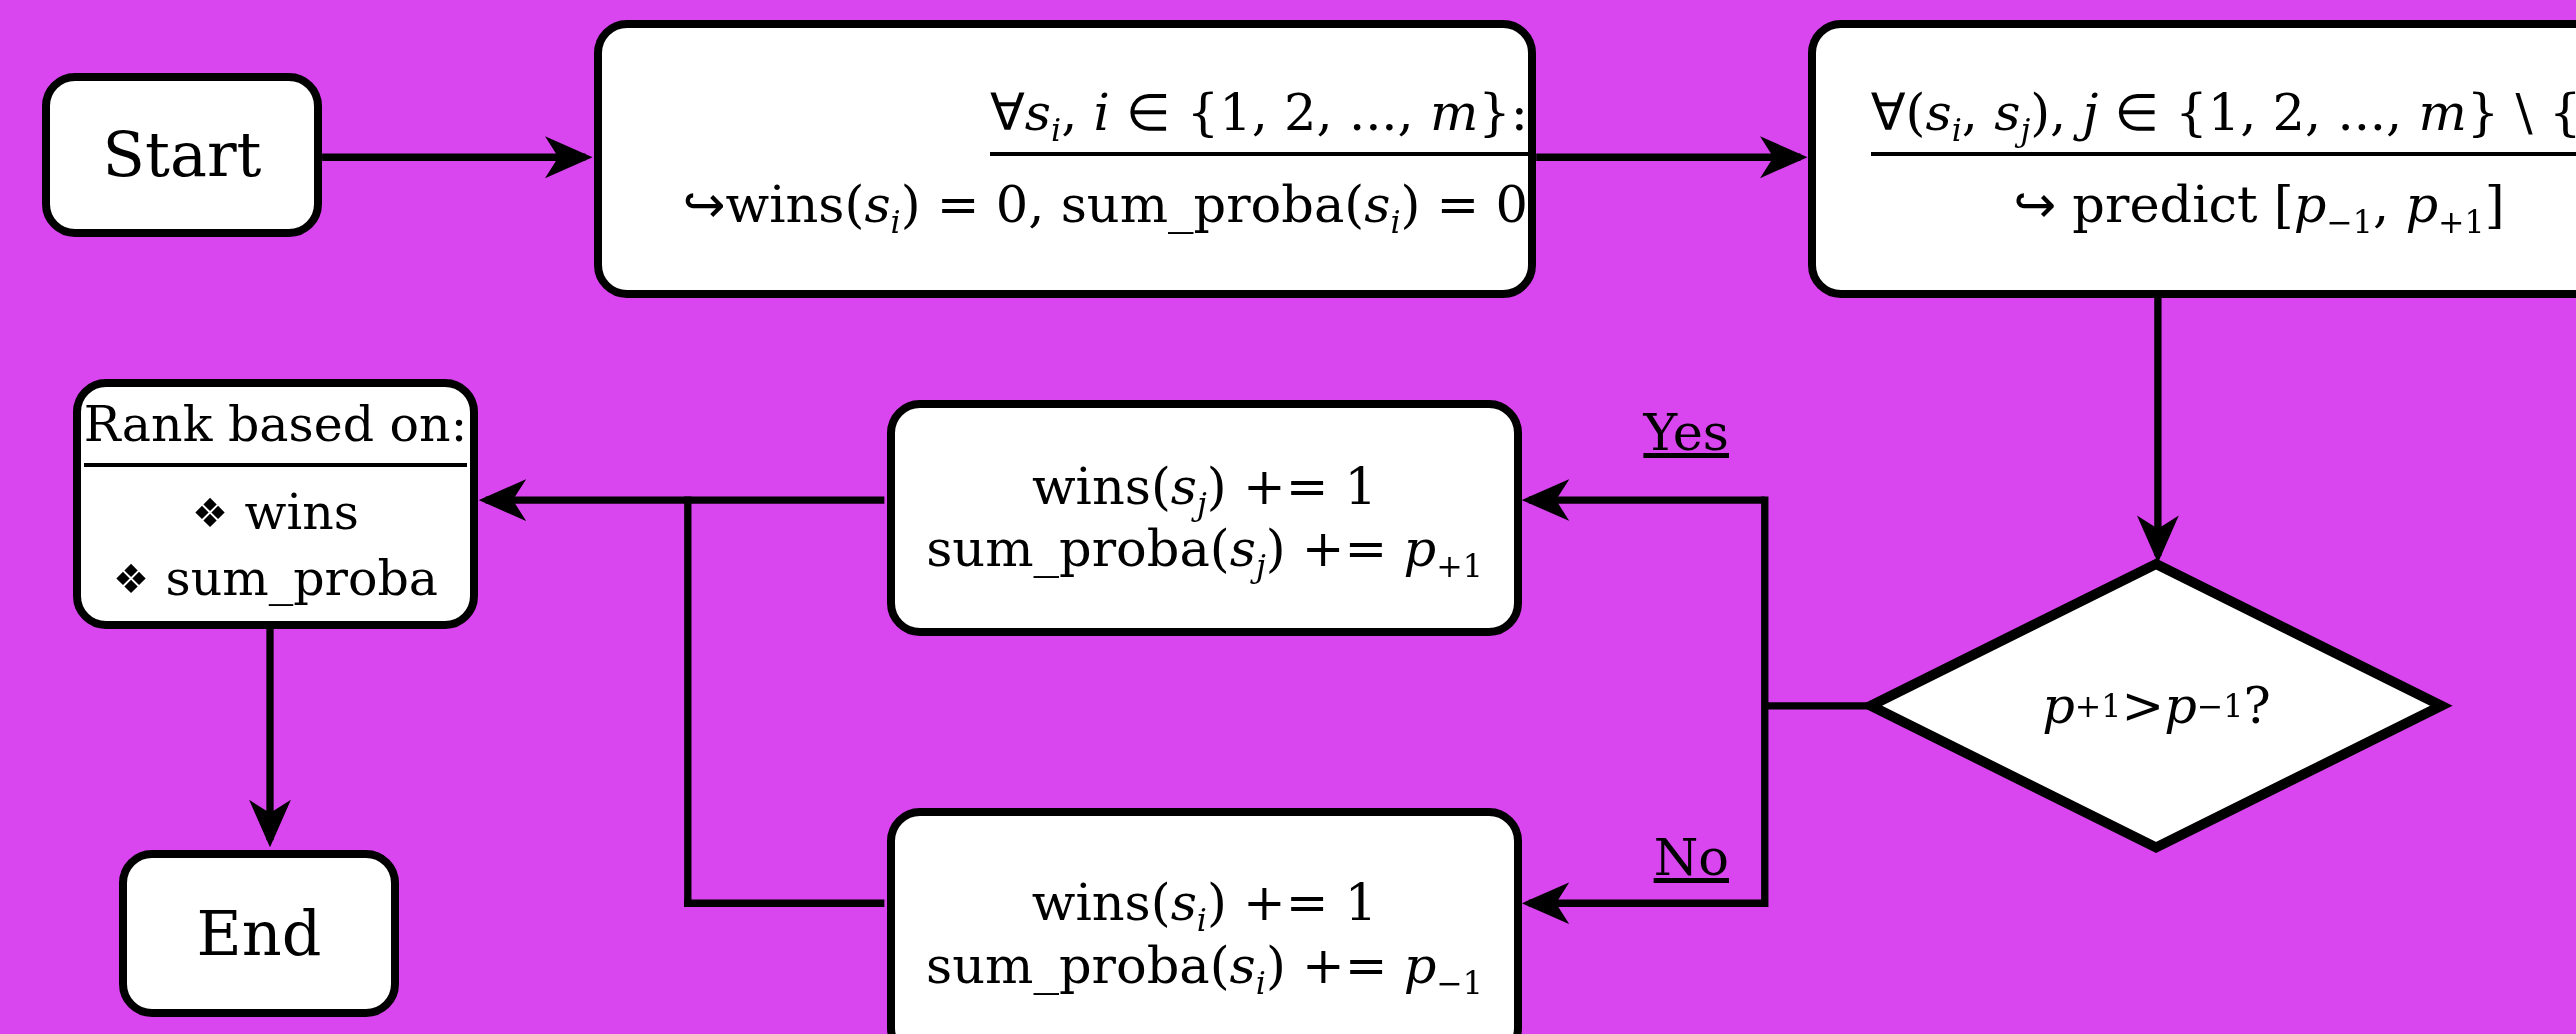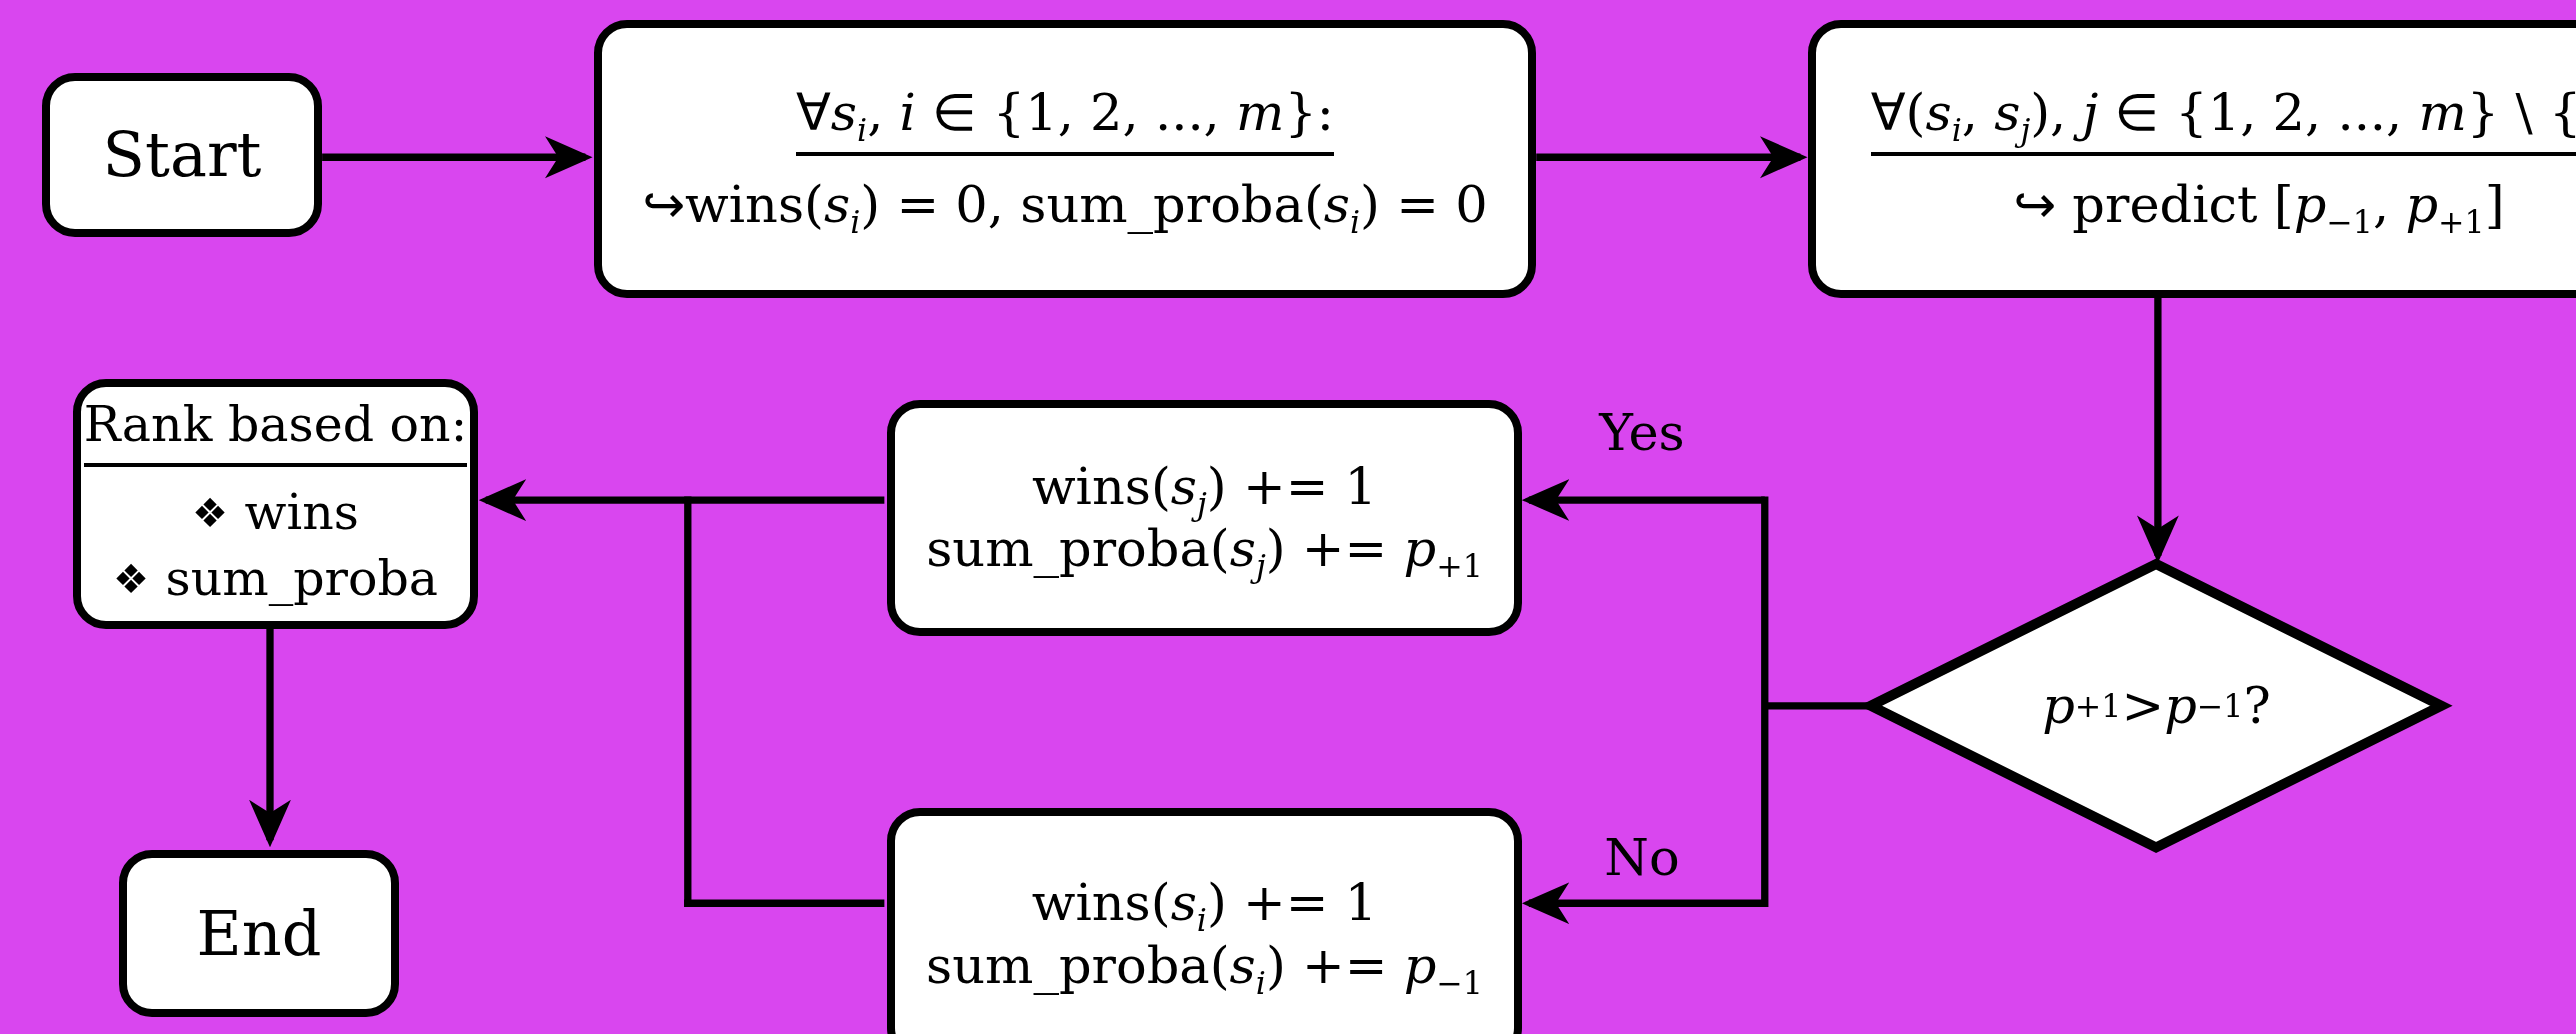--- a/index.html
+++ b/index.html
@@ -13,34 +13,34 @@
     display: flex; flex-direction: column; align-items: center; justify-content: center;
     text-align: center;
   }
   .line { white-space: nowrap; line-height: 1.22; }
   .underlined { border-bottom: 4.6px solid #000; padding-bottom: 8.2px; margin-bottom: 18.3px; }
   sub { font-size: 0.62em; line-height: 0; }
   .it { font-style: italic; }
   .sym { font-family: "DejaVu Sans", sans-serif; }
 
   #node-start   { left: 42px;   top: 73px;  width: 280px;  height: 164px; font-size: 62px; }
-  #node-init    { left: 594px;  top: 20px;  width: 942px; height: 278px; font-size: 51px; }
+  #node-init    { left: 594px;  top: 20px;  width: 942px; height: 278px; font-size: 51px; align-items: flex-end; }
   #node-predict { left: 1808px; top: 20px;  width: 902px;  height: 278px; font-size: 51px; }
   #node-yes     { left: 887px;  top: 400px; width: 635px;  height: 236px; font-size: 51px; }
   #node-no      { left: 887px;  top: 808px; width: 635px;  height: 253px; font-size: 51px; }
   #node-rank    { left: 73px;   top: 379px; width: 405px;  height: 250px; font-size: 49px; }
   #node-end     { left: 119px;  top: 850px; width: 280px;  height: 167px; font-size: 62px; }
   #node-rank .underlined { margin-bottom: 12.8px; }
 
   .diamond-label {
     position: absolute; left: 1871px; top: 563px; width: 571px; height: 285px;
     display: flex; align-items: center; justify-content: center;
     font-size: 51px; white-space: nowrap;
   }
-  .edge-label { position: absolute; font-size: 51px; text-align: center; width: 174px; }
+  .edge-label { position: absolute; font-size: 51px; text-align: right; width: 174px; text-decoration: underline; }
   #label-yes { left: 1555px; top: 403px; }
   #label-no  { left: 1555px; top: 828px; }
 
   .bullet-row { display: flex; align-items: center; gap: 16.5px; line-height: 1.35; }
   .bullet { font-family: "DejaVu Sans", sans-serif; font-size: 0.82em; }
 </style>
 </head>
 <body>
 
 <div class="canvas">

